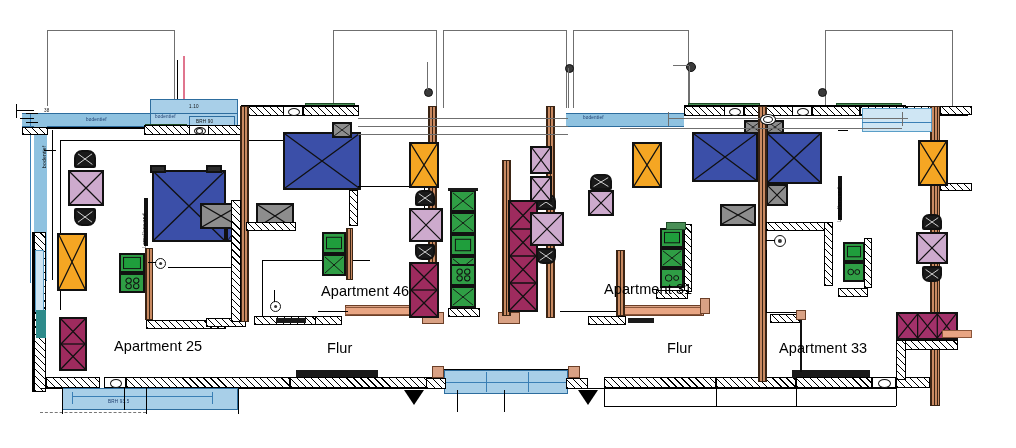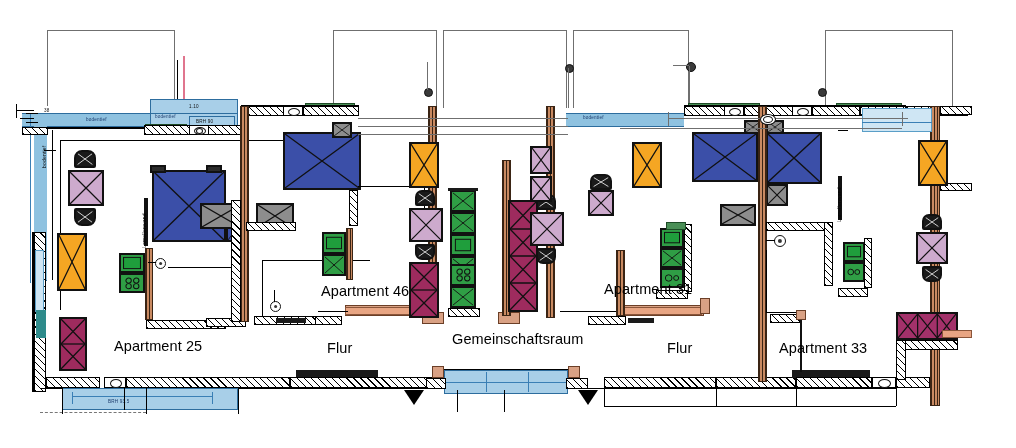--- a/index.html
+++ b/index.html
@@ -584,18 +584,17 @@
   <div class="abs line-blk-v" style="left:16px;top:104px;height:14px;"></div>
   <div class="abs line-blk-h" style="left:20px;top:118px;width:14px;"></div>
 
   <div class="abs" style="left:36px;top:310px;width:10px;height:28px;background:#2e8b8b;"></div>
 
   <div class="abs greenband" style="left:666px;top:222px;width:20px;height:8px;"></div>
 
   <div class="room-label" style="left:106px;top:338px;margin-left:8px;">Apartment 25</div>
   <div class="room-label" style="left:321px;top:283px;">Apartment 46</div>
   <div class="room-label" style="left:327px;top:340px;">Flur</div>
-  <div class="room-label" style="left:452px;top:331px;">Gemeinschaftsraum</div>
   <div class="room-label" style="left:604px;top:281px;">Apartment 31</div>
   <div class="room-label" style="left:667px;top:340px;">Flur</div>
   <div class="room-label" style="left:779px;top:340px;">Apartment 33</div>
 
 </div>
 
 </body></html>

